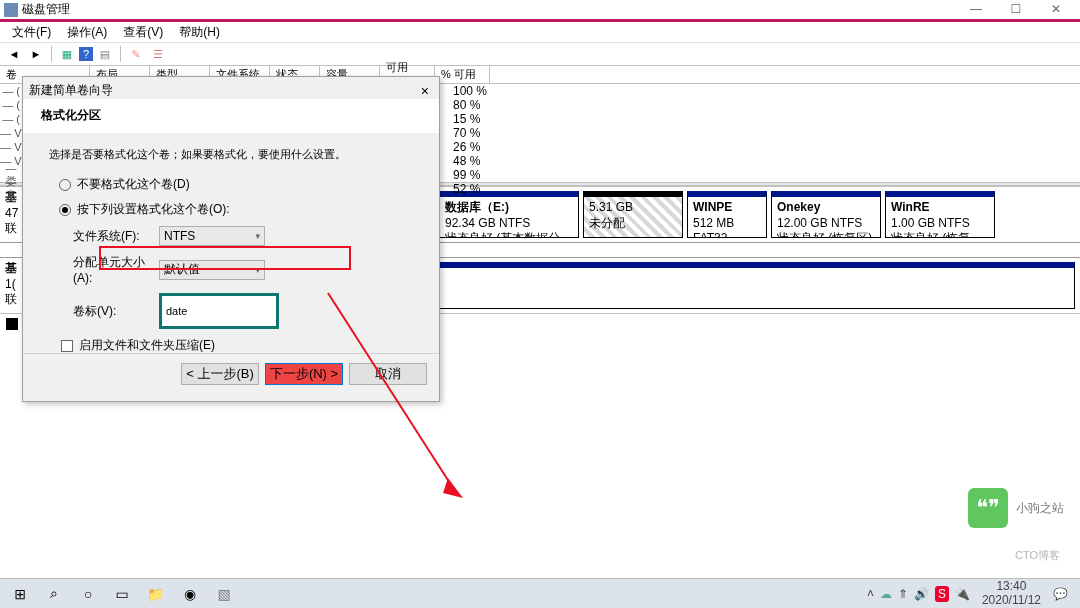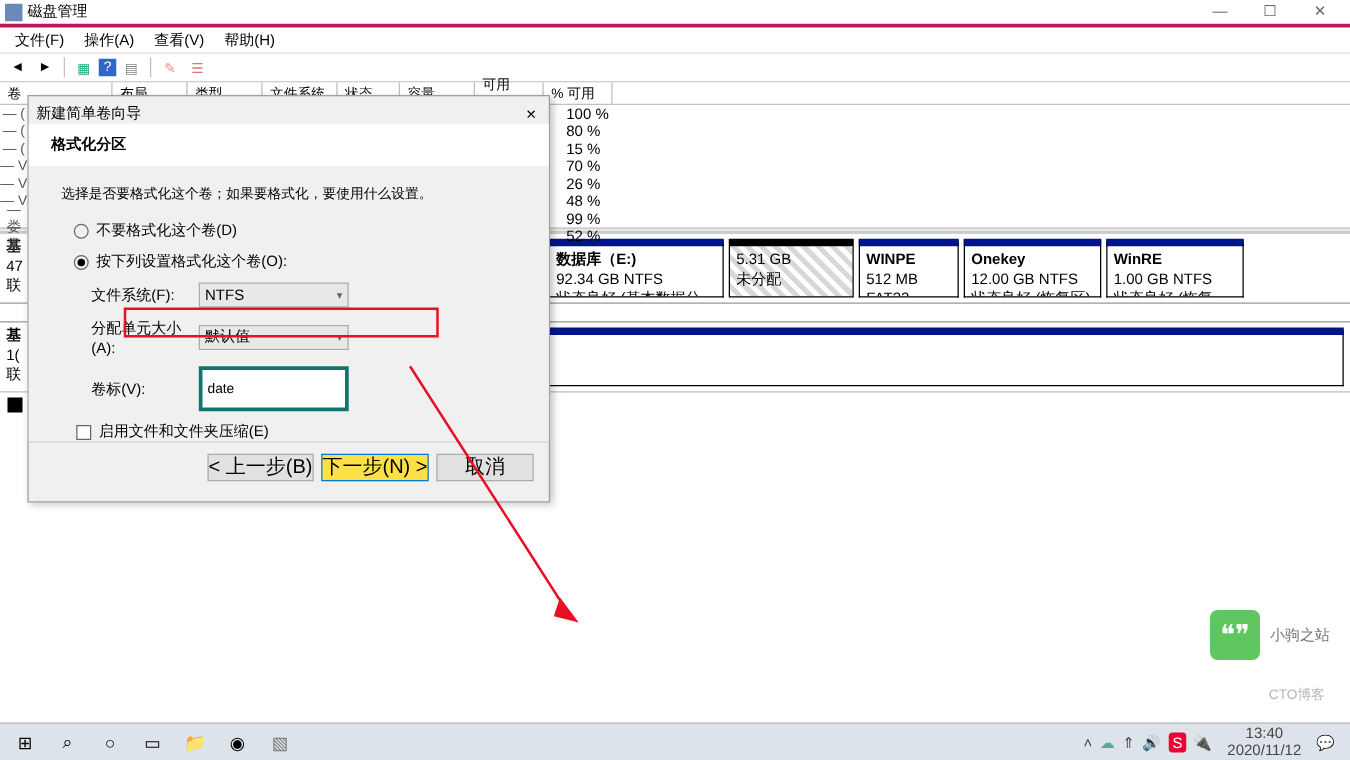--- a/index.html
+++ b/index.html
@@ -34,32 +34,32 @@
 .wizard{position:absolute;left:22px;top:76px;width:418px;height:326px;background:#f0f0f0;border:1px solid #a0a0a0;box-shadow:2px 2px 6px rgba(0,0,0,.25)}
 .wtitle{height:22px;display:flex;align-items:flex-end;padding:0 6px}
 .wtitle .t{flex:1}
 .wtitle .x{font-size:14px;padding:0 4px}
 .whead{padding:8px 18px 6px;background:#fff}
 .whead .h1{font-weight:bold;margin-bottom:3px}
 .whead .h2{font-size:11px;color:#333;padding-left:16px}
 .wbody{padding:14px 26px 8px;background:#f0f0f0;height:220px;position:relative}
 .wrow{display:flex;align-items:center;margin-bottom:8px;font-size:11px}
 .wrow .lbl{width:110px;padding-left:24px}
-.sel{width:120px;height:20px;border:1px solid #adadad;background:#e8e8e8;padding:1px 4px;font-size:11px;display:flex;align-items:center;justify-content:space-between}
+.sel{width:106px;height:20px;border:1px solid #adadad;background:#e8e8e8;padding:1px 4px;font-size:11px;display:flex;align-items:center;justify-content:space-between}
 .sel .ar{font-size:9px;color:#666}
 .inp{width:120px;height:36px;border:3px solid #0f766e;padding:1px 4px;font-size:11px;background:#fff}
 .radio{width:12px;height:12px;border:1px solid #666;border-radius:50%;display:inline-block;margin-right:6px;vertical-align:middle;position:relative}
 .radio.on::after{content:"";position:absolute;left:2px;top:2px;width:6px;height:6px;background:#000;border-radius:50%}
 .chk{width:12px;height:12px;border:1px solid #666;display:inline-block;margin-right:6px;vertical-align:middle;position:relative;background:#fff}
 .chk.on::after{content:"✓";position:absolute;left:0;top:-2px;font-size:11px}
 .chkrow{margin-bottom:6px;padding-left:12px;font-size:11px}
 .redbox{position:absolute;border:2px solid #e81123;left:76px;top:113px;width:252px;height:24px;pointer-events:none}
 .wbuttons{height:40px;border-top:1px solid #d0d0d0;display:flex;align-items:center;justify-content:flex-end;padding:0 12px;gap:6px}
-.wbtn{min-width:78px;height:22px;border:1px solid #adadad;background:#e1e1e1;font-size:16px;display:flex;align-items:center;justify-content:center}
-.wbtn.primary{border-color:#0078d7;background:#fde047}
+.wbtn{min-width:78px;height:22px;border:1px solid #adadad;background:#e1e1e1;font-size:13px;display:flex;align-items:center;justify-content:center}
+.wbtn.primary{border-color:#0078d7;background:#ef4444}
 .arrow{position:absolute;left:323px;top:288px;pointer-events:none}
 .arrow line{stroke:#e81123;stroke-width:2}
 .arrow polygon{fill:#e81123}
 .taskbar{position:absolute;bottom:0;left:0;right:0;height:30px;background:#dde3ea;border-top:1px solid #bbb;display:flex;align-items:center;padding:0 4px;gap:2px}
 .tbi{width:32px;height:28px;display:flex;align-items:center;justify-content:center;font-size:14px}
 .tbr{margin-left:auto;display:flex;align-items:center;gap:6px;font-size:10px;color:#444;padding-right:8px}
 .clockbox{text-align:center;line-height:1.1;font-size:10px;padding:0 6px}
 .watermark{position:absolute;right:16px;top:488px;display:flex;align-items:center;gap:8px;color:#666;font-size:16px;opacity:.9}
 .wm-icon{width:40px;height:40px;border-radius:6px;background:#4fc24f;display:flex;align-items:center;justify-content:center;color:#fff;font-size:22px}
 .wm-sub{position:absolute;right:20px;top:548px;color:#b5b5b5;font-size:11px}

